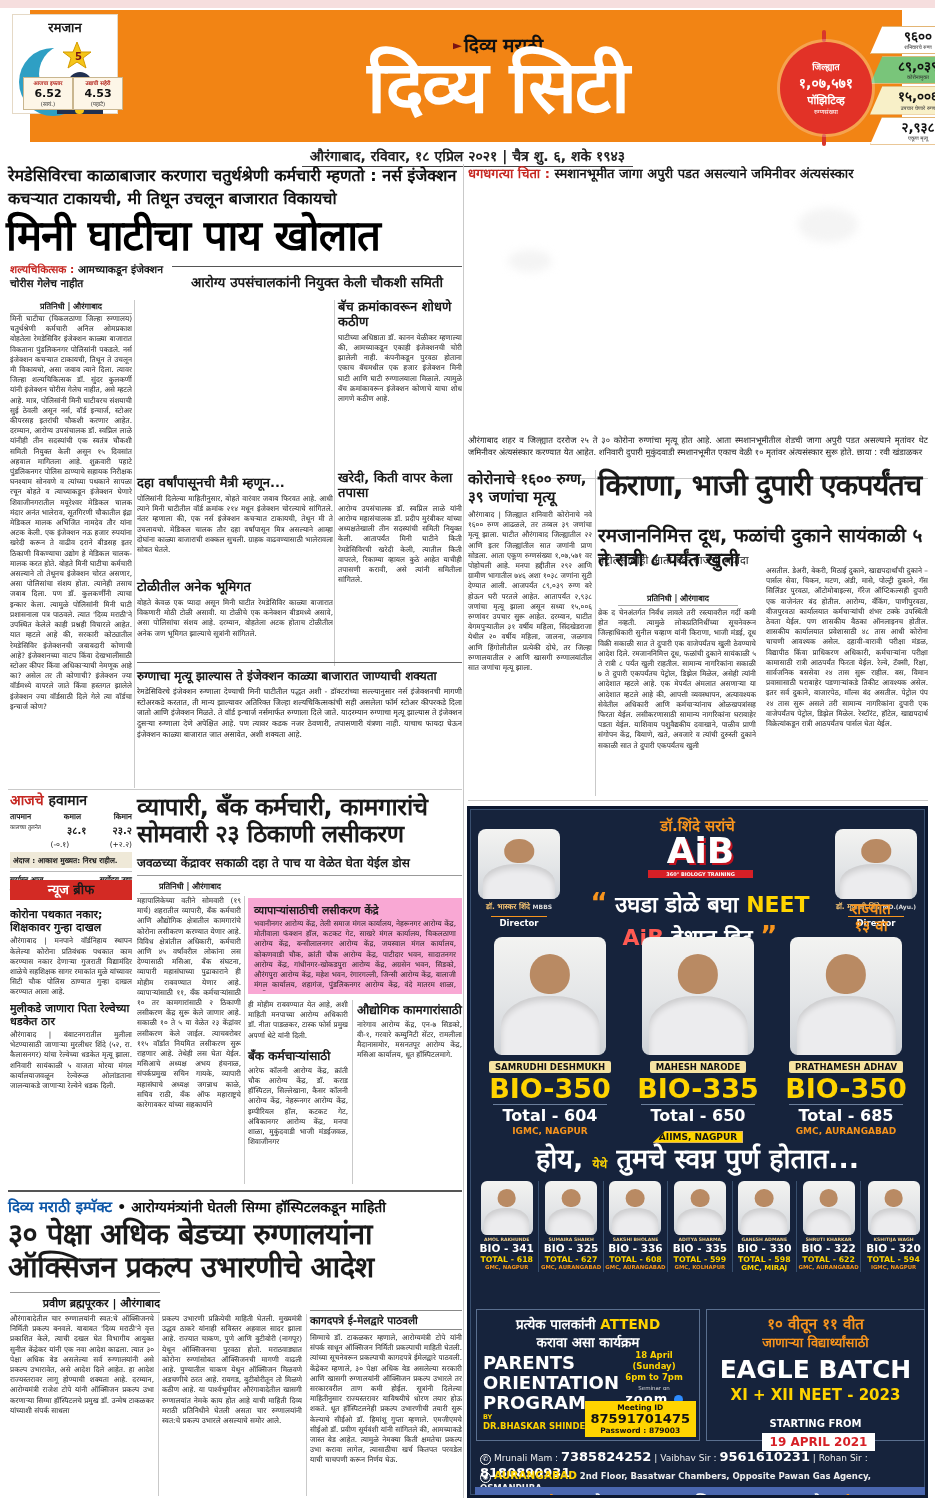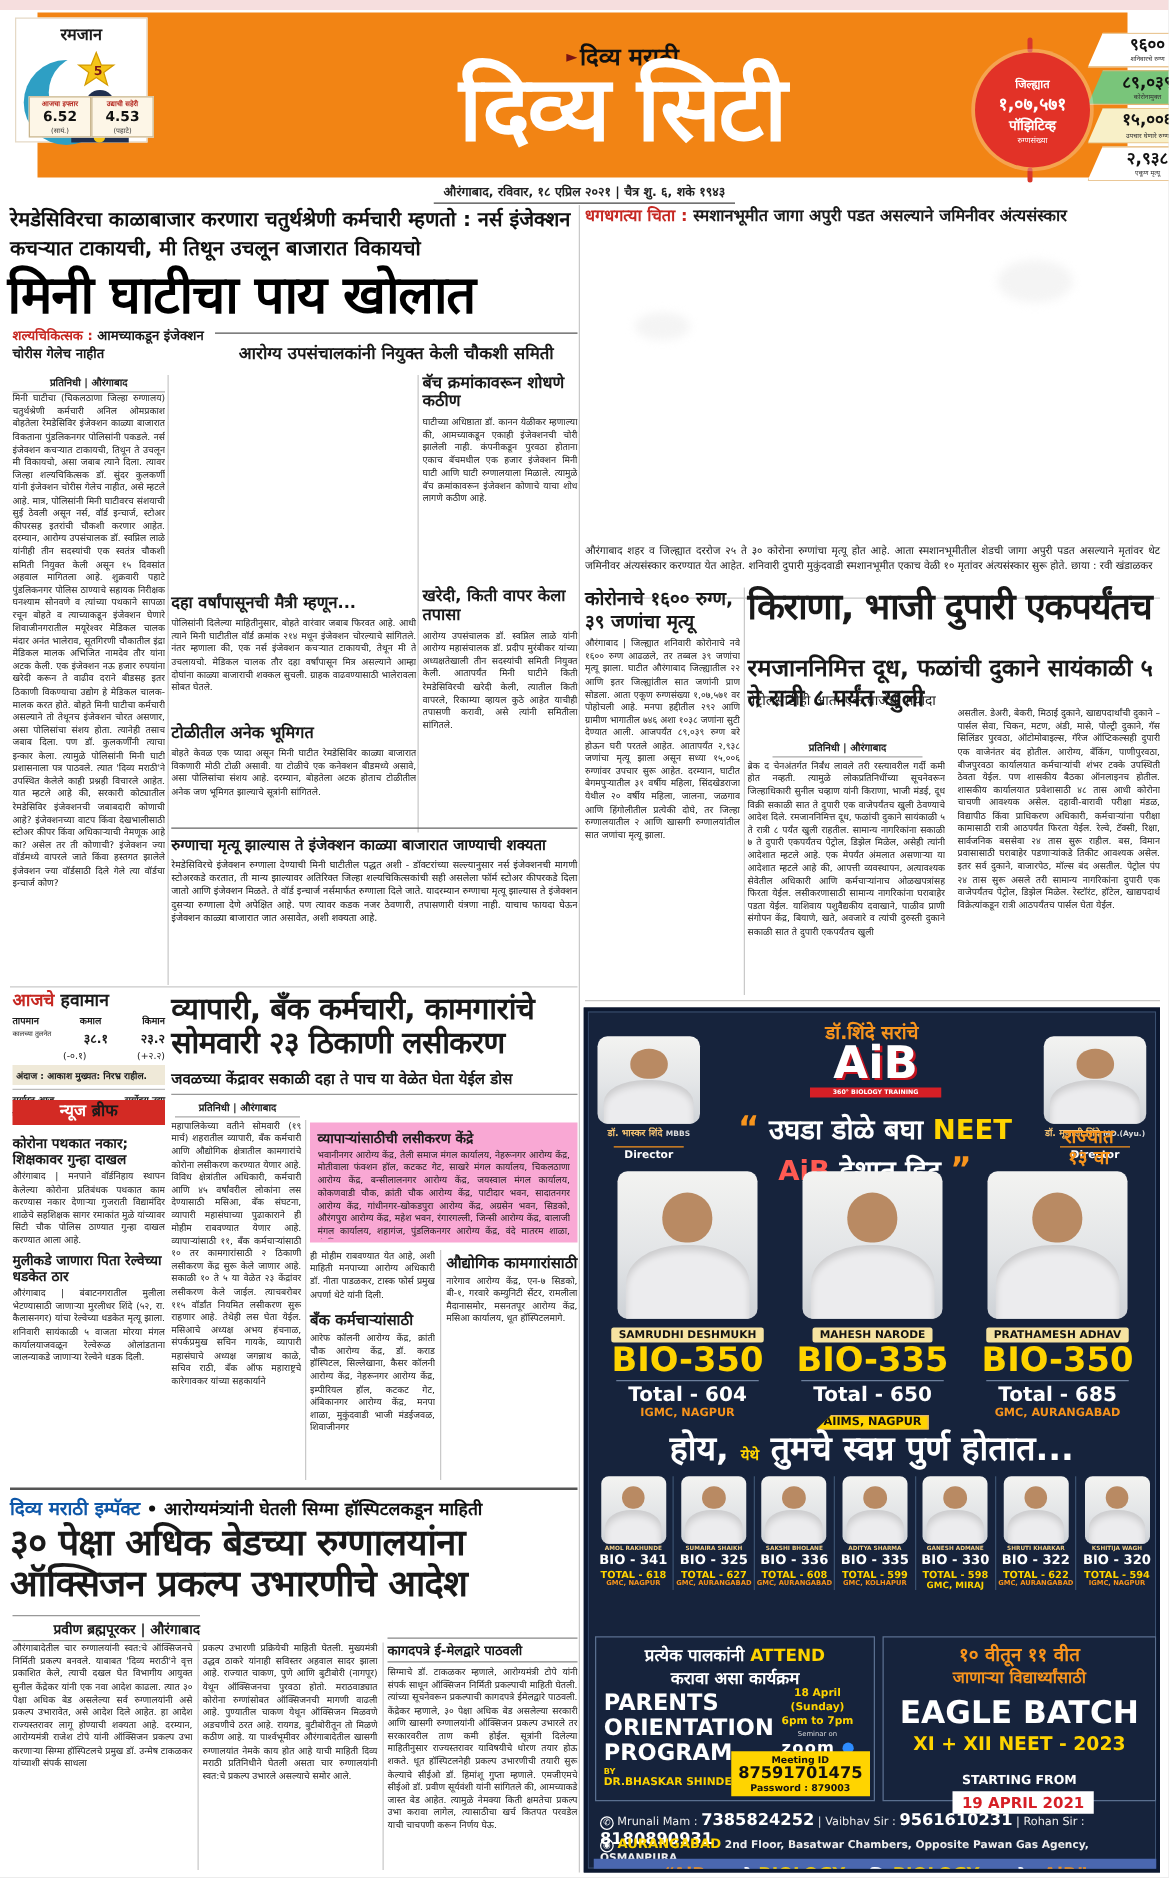--- a/index.html
+++ b/index.html
@@ -27,21 +27,21 @@
   .covid-circle .c2{font-size:14px;font-weight:800}
   .covid-circle .c3{font-size:11px;font-weight:800}
   .covid-circle .c4{font-size:6.5px}
   .covid-spike{position:absolute;background:#d8372b;border-radius:2px;width:4px;height:12px}
   .chips{position:absolute;right:0;top:0;width:88px;display:flex;flex-direction:column;gap:2px}
   .chip{clip-path:polygon(14% 0,100% 0,100% 100%,0 100%);padding:2px 4px 2px 12px;text-align:center;background:#fff;border:1px solid #e3b574}
   .chip .v{font-size:13.5px;font-weight:800;line-height:1.05;display:block;color:#111}
   .chip .l{font-size:5.2px;display:block;color:#333}
   .chip:nth-of-type(2){background:#79c57a}
   .chip:nth-of-type(3){background:#f8f0c8}
-  .dateline{left:0;top:146px;width:935px;text-align:center;font-size:10px;font-weight:bold;color:#222}
+  .dateline{left:0;top:146px;width:935px;text-align:center;font-size:14px;font-weight:bold;color:#222}
   .dateline span{border-bottom:1.5px solid #444;padding:0 8px 2px}
   
   .vrule{width:1px;background:#c9c9c9}
   .hrule{height:1px;background:#c9c9c9}
   .hrule-dark{height:1.5px;background:#555}
   
   .body-txt{font-size:7.3px;line-height:1.40;text-align:justify;color:#1c1c1c;overflow:hidden}
   .byline{font-size:8px;font-weight:bold;text-align:center;color:#222}
   .red{color:#c62822}
   

